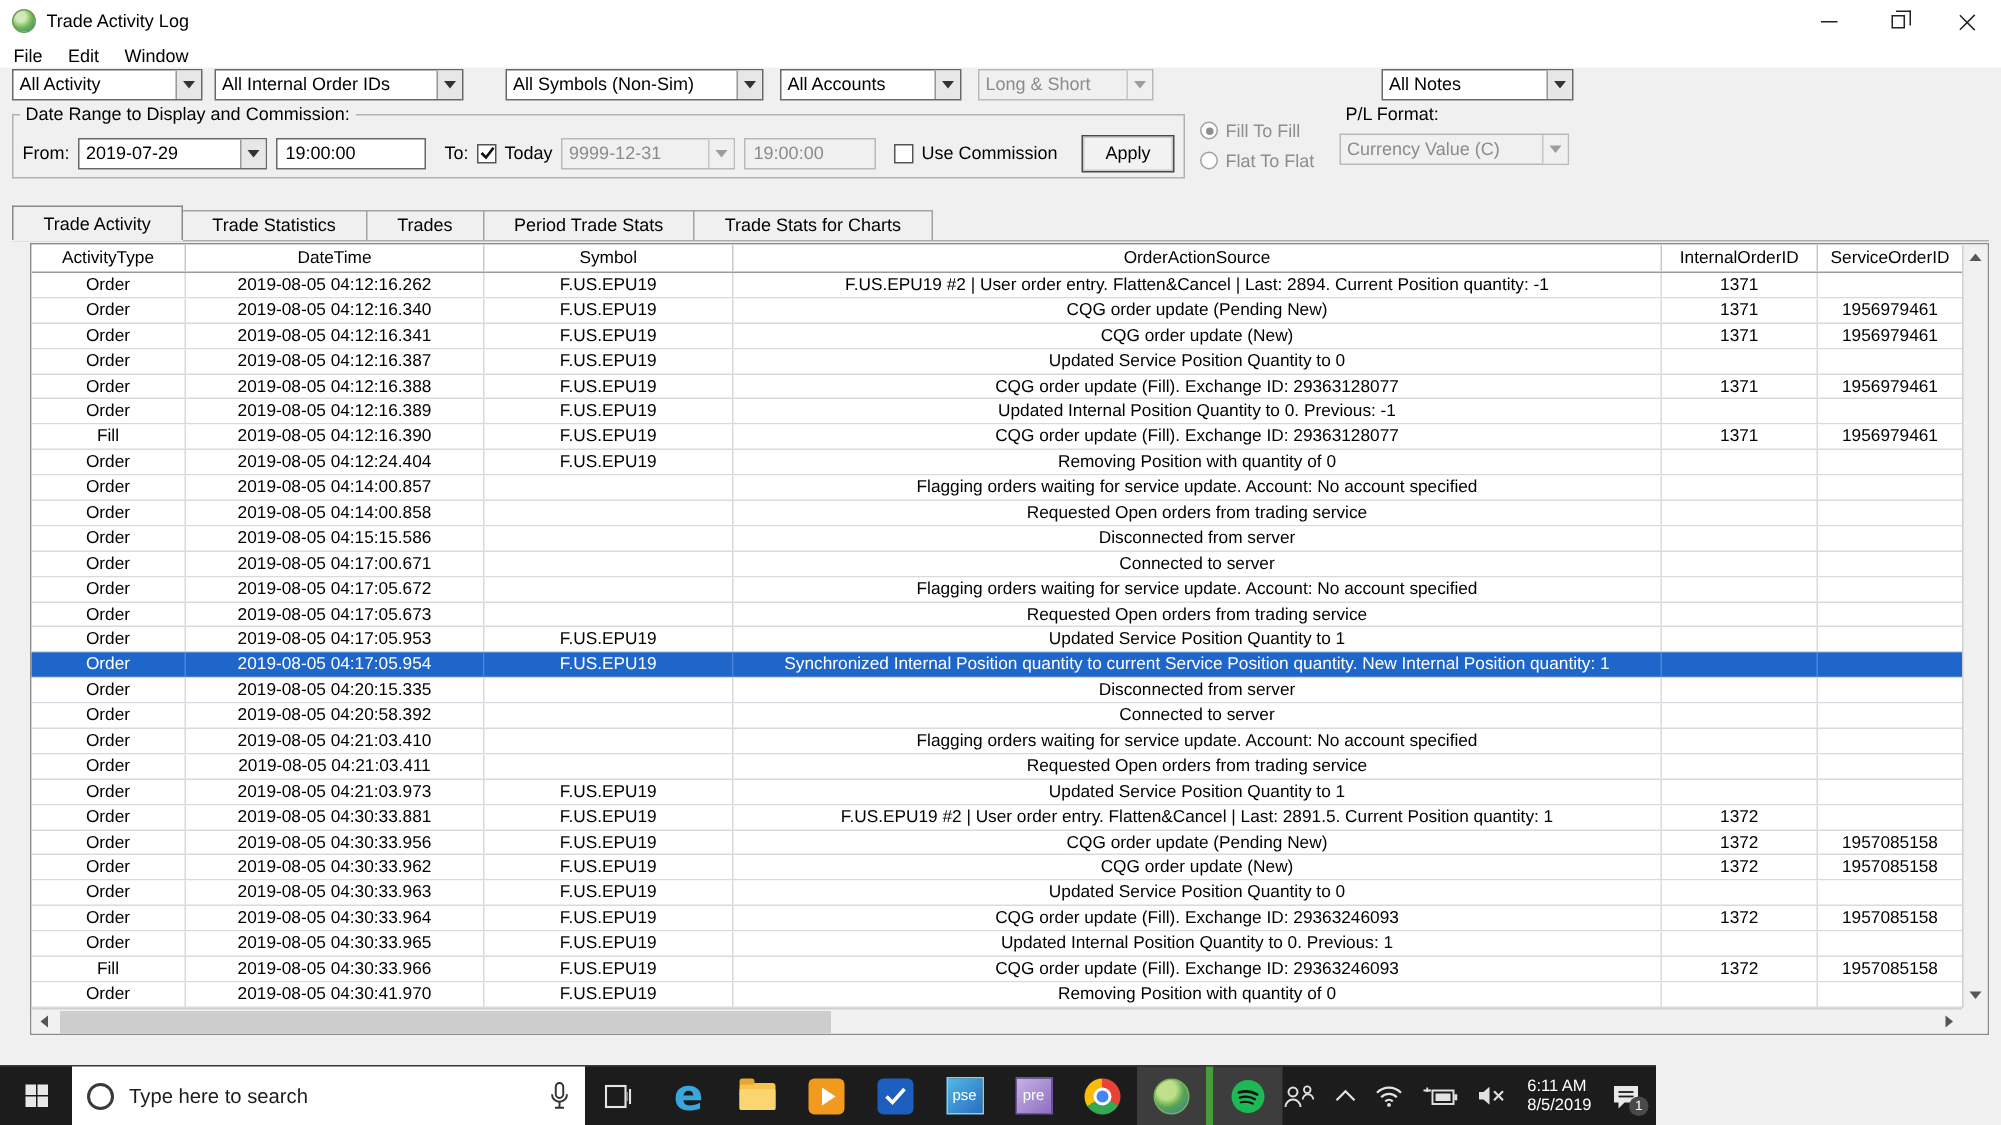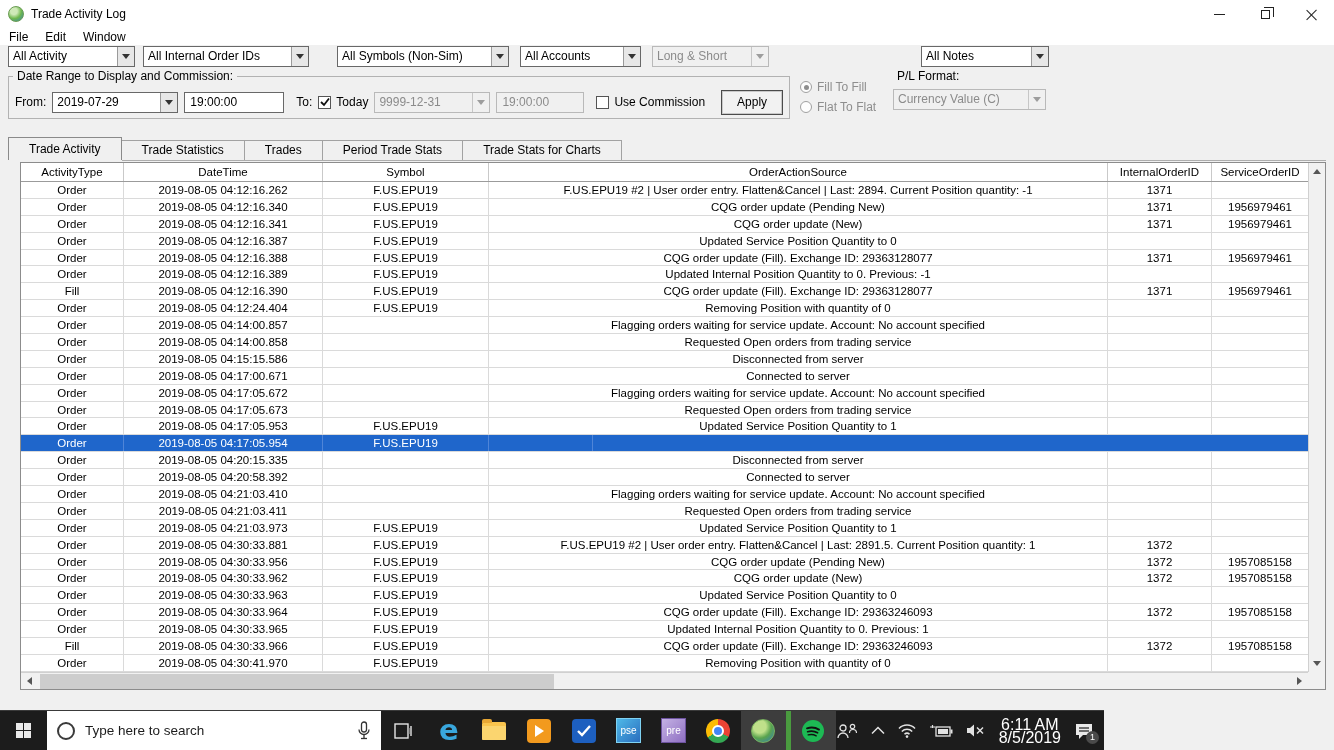--- a/index.html
+++ b/index.html
@@ -103,21 +103,21 @@
   .movies { width:24px; height:24px; border-radius:4px; background:#f29a1e; display:flex; align-items:center; justify-content:center; }
   .play-tri { width:0; height:0; border-top:6px solid transparent; border-bottom:6px solid transparent; border-left:9px solid #fff; margin-left:2px; }
   .checkapp { width:24px; height:24px; border-radius:4px; background:#1d5fbf; display:flex; align-items:center; justify-content:center; }
   .pse-sq { width:25px; height:25px; background:linear-gradient(135deg,#4fb9e8,#2a6dbe); border:1px solid #7fd2f2; color:#fff; font-size:10px; display:flex; align-items:center; justify-content:center; }
   .pre-sq { width:25px; height:25px; background:linear-gradient(135deg,#c4b2e4,#8f6fc2); border:1px solid #6e54a0; color:#fff; font-size:10px; display:flex; align-items:center; justify-content:center; }
   .chrome { width:24px; height:24px; border-radius:50%; background:conic-gradient(#ea4335 0 33%, #34a853 33% 66%, #fbbc05 66% 100%); position:relative; }
   .chrome::before { content:""; position:absolute; left:6px; top:6px; width:12px; height:12px; border-radius:50%; background:#4285f4; border:2px solid #fff; box-sizing:border-box; }
   .globe { width:24px; height:24px; border-radius:50%; background:radial-gradient(circle at 35% 30%, #bfe08a 0 30%, #5aa44e 55%, #2f79c0 100%); border:1px solid #79b15e; }
   .tray { margin-left:auto; display:flex; align-items:center; gap:13px; padding-right:10px; }
   .tray svg { display:block; }
-  .clock { text-align:center; color:#fff; font-size:16px; line-height:13px; }
+  .clock { text-align:left; color:#fff; font-size:11px; line-height:13px; }
   .ac-wrap { position:relative; }
   .ac-badge { position:absolute; right:-5px; bottom:-4px; width:13px; height:13px; border-radius:50%; background:#4a4a4a; color:#fff; font-size:9px; display:flex; align-items:center; justify-content:center; }
 </style>
 </head>
 <body>
 
 <div class="screen">
 
   <div class="titlebar">
     <div class="app-icon"></div>
@@ -369,20 +369,21 @@
             <div class="tcell c1">2019-08-05 04:17:05.953</div>
             <div class="tcell c2">F.US.EPU19</div>
             <div class="tcell c3">Updated Service Position Quantity to 1</div>
             <div class="tcell c4"></div>
             <div class="tcell c5"></div>
           </div>
           <div class="trow selected">
             <div class="tcell c0">Order</div>
             <div class="tcell c1">2019-08-05 04:17:05.954</div>
             <div class="tcell c2">F.US.EPU19</div>
+            <div class="tcell c3">Synchronized Internal Position quantity to current Service Position quantity. New Internal Position quantity: 1</div>
             <div class="tcell c4"></div>
             <div class="tcell c5"></div>
           </div>
           <div class="trow">
             <div class="tcell c0">Order</div>
             <div class="tcell c1">2019-08-05 04:20:15.335</div>
             <div class="tcell c2"></div>
             <div class="tcell c3">Disconnected from server</div>
             <div class="tcell c4"></div>
             <div class="tcell c5"></div>

